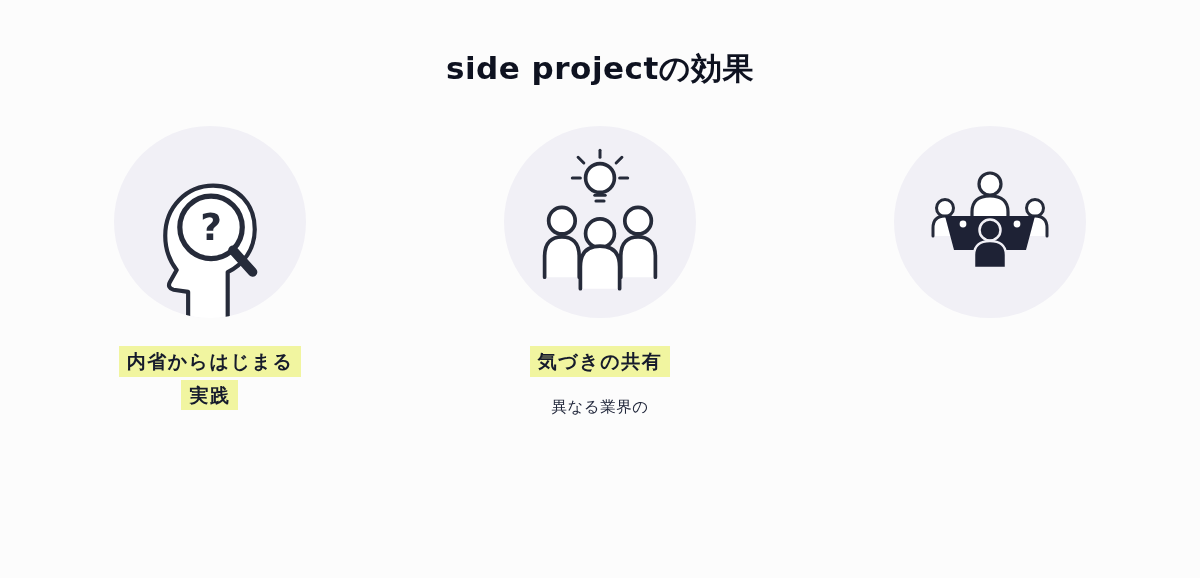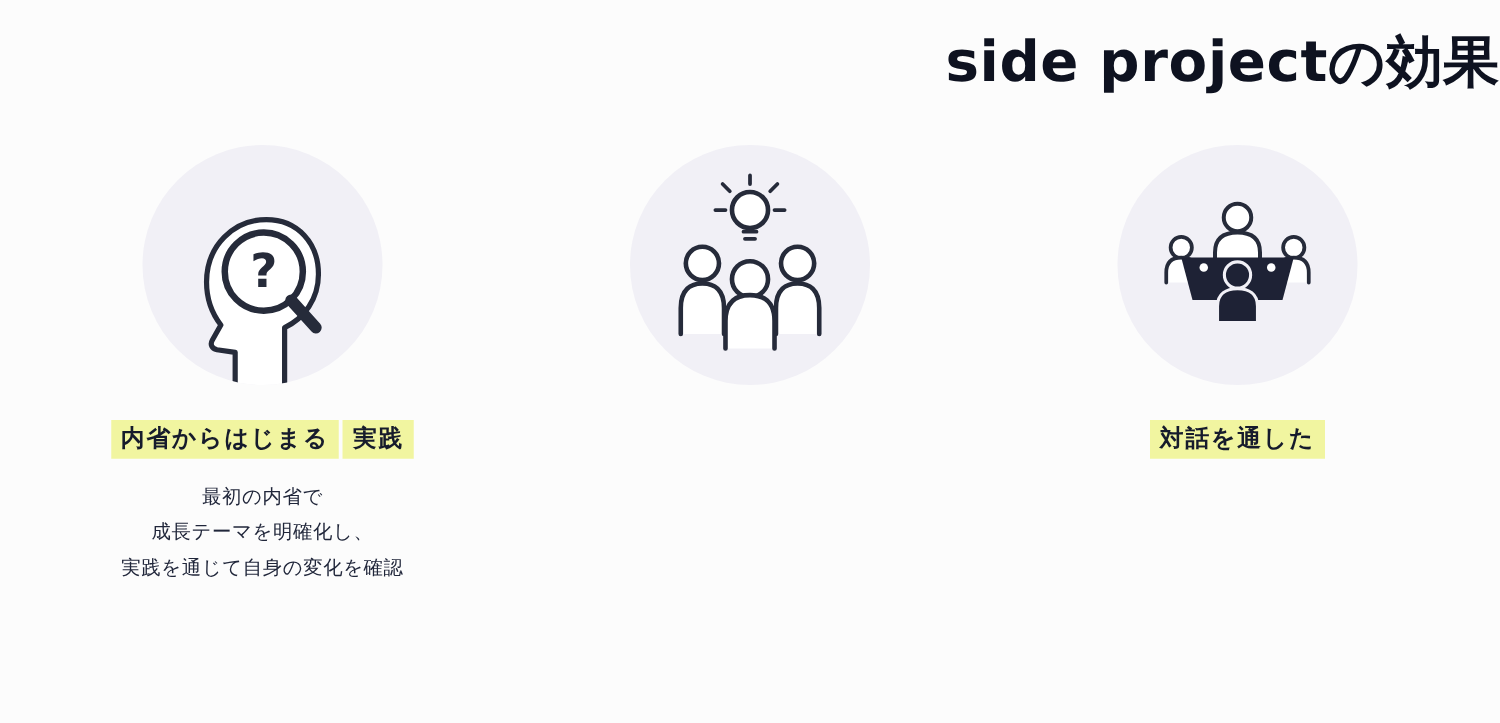--- a/index.html
+++ b/index.html
@@ -8,23 +8,23 @@
     padding: 0;
     width: 1200px;
     height: 578px;
     background: #fcfcfc;
     overflow: hidden;
     font-family: "DejaVu Sans", "Liberation Sans", sans-serif;
     color: #1e2330;
   }
   .page-title {
     margin: 0;
-    padding-top: 20px;
-    text-align: right;
-    font-size: 45px;
+    padding-top: 48px;
+    text-align: center;
+    font-size: 31px;
     font-weight: 800;
     letter-spacing: 0.5px;
     color: #0e1220;
   }
   .cards-row {
     display: flex;
     justify-content: center;
     gap: 14px;
     margin-top: 36px;
   }
@@ -43,21 +43,21 @@
     overflow: hidden;
     flex: 0 0 auto;
   }
   .icon-circle svg { position: absolute; left: 50%; transform: translateX(-50%); }
   .icon-head   { bottom: -3px; height: 152px; }
   .icon-people { top: 22px; height: 150px; }
   .icon-table  { top: 32px; height: 130px; }
   .card-heading {
     margin: 28px 0 12px;
     display: flex;
-    flex-direction: row;
+    flex-direction: column;
     align-items: center;
     gap: 3px;
     font-size: 19px;
     font-weight: 700;
     letter-spacing: 1.5px;
     line-height: 1.5;
     color: #161b2c;
   }
   .hl {
     display: inline-block;
@@ -89,25 +89,20 @@
                  C 108 77 97 92 82 99 L 82 146" fill="#ffffff" stroke="#262b3a" stroke-width="4" stroke-linejoin="round" stroke-linecap="round"></path>
         <circle cx="66" cy="56" r="30" fill="#ffffff" stroke="#262b3a" stroke-width="5"></circle>
         <line x1="87" y1="78" x2="106" y2="99" stroke="#262b3a" stroke-width="9" stroke-linecap="round"></line>
         <text x="66" y="58" text-anchor="middle" dominant-baseline="middle" font-size="36" font-weight="bold" fill="#262b3a">?</text>
       </svg>
     </div>
     <h2 class="card-heading">
       <span class="hl">内省からはじまる</span>
       <span class="hl">実践</span>
     </h2>
-    <p class="card-desc">
-      <span>最初の内省で</span>
-      <span>成長テーマを明確化し、</span>
-      <span>実践を通じて自身の変化を確認</span>
-    </p>
   </section>
 
   <section class="card">
     <div class="icon-circle">
       <svg class="icon-people" viewBox="0 0 130 130" fill="none" xmlns="http://www.w3.org/2000/svg">
 
         <g stroke="#262b3a" stroke-width="2.6" stroke-linecap="round">
           <line x1="65" y1="8" x2="65" y2="2"></line>
           <line x1="51" y1="13" x2="46" y2="8"></line>
           <line x1="79" y1="13" x2="84" y2="8"></line>
@@ -125,22 +120,24 @@
         <path d="M 17 112 L 17 94 C 17 81 24 77 32 77 C 40 77 47 81 47 94 L 47 112" fill="#ffffff" stroke="#262b3a" stroke-width="3.2" stroke-linecap="round"></path>
 
         <circle cx="98" cy="63" r="11.5" fill="#ffffff" stroke="#262b3a" stroke-width="3.2"></circle>
         <path d="M 83 112 L 83 94 C 83 81 90 77 98 77 C 106 77 113 81 113 94 L 113 112" fill="#ffffff" stroke="#262b3a" stroke-width="3.2" stroke-linecap="round"></path>
 
         <circle cx="65" cy="74" r="12.5" fill="#ffffff" stroke="#262b3a" stroke-width="3.2"></circle>
         <path d="M 48 122 L 48 103 C 48 89 56 85 65 85 C 74 85 82 89 82 103 L 82 122" fill="#ffffff" stroke="#262b3a" stroke-width="3.2" stroke-linecap="round"></path>
       </svg>
     </div>
     <h2 class="card-heading">
+      <span class="hl">気づきの共有</span>
     </h2>
     <p class="card-desc">
+      <span>異なる業界の</span>
     </p>
   </section>
 
   <section class="card">
     <div class="icon-circle">
       <svg class="icon-table" viewBox="0 0 130 130" fill="none" xmlns="http://www.w3.org/2000/svg">
 
         <circle cx="65" cy="26" r="11" fill="#ffffff" stroke="#262b3a" stroke-width="3.2"></circle>
         <path d="M 47 60 L 47 54 C 47 42 55 38 65 38 C 75 38 83 42 83 54 L 83 60" fill="#ffffff" stroke="#262b3a" stroke-width="3.2" stroke-linecap="round"></path>
 
@@ -155,17 +152,16 @@
         <polygon points="20,58 110,58 101,92 29,92" fill="#1e2235"></polygon>
 
         <circle cx="38" cy="66" r="3.4" fill="#ffffff"></circle>
         <circle cx="92" cy="66" r="3.4" fill="#ffffff"></circle>
 
         <circle cx="65" cy="72" r="10.5" fill="#1e2235" stroke="#f1f0f6" stroke-width="2.5"></circle>
         <path d="M 49 110 L 49 97 C 49 87 56 83 65 83 C 74 83 81 87 81 97 L 81 110 Z" fill="#1e2235" stroke="#f1f0f6" stroke-width="2.5"></path>
       </svg>
     </div>
     <h2 class="card-heading">
-      <span class="hl">対話を通した</span>
     </h2>
   </section>
 
 </div>
 
 </body></html>

